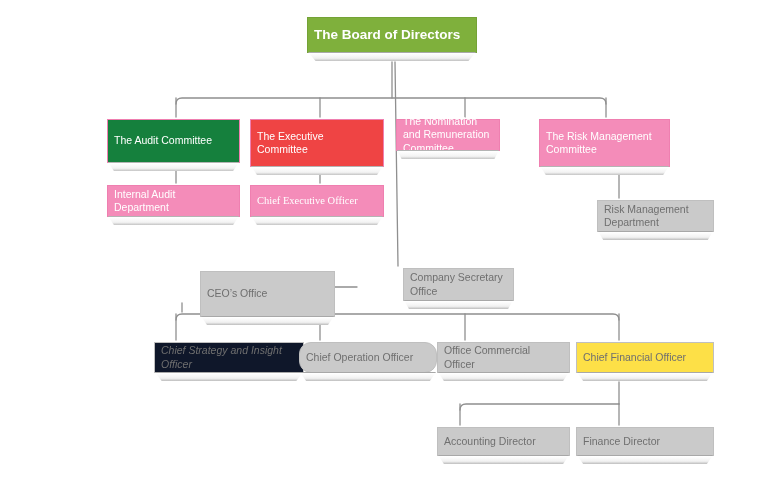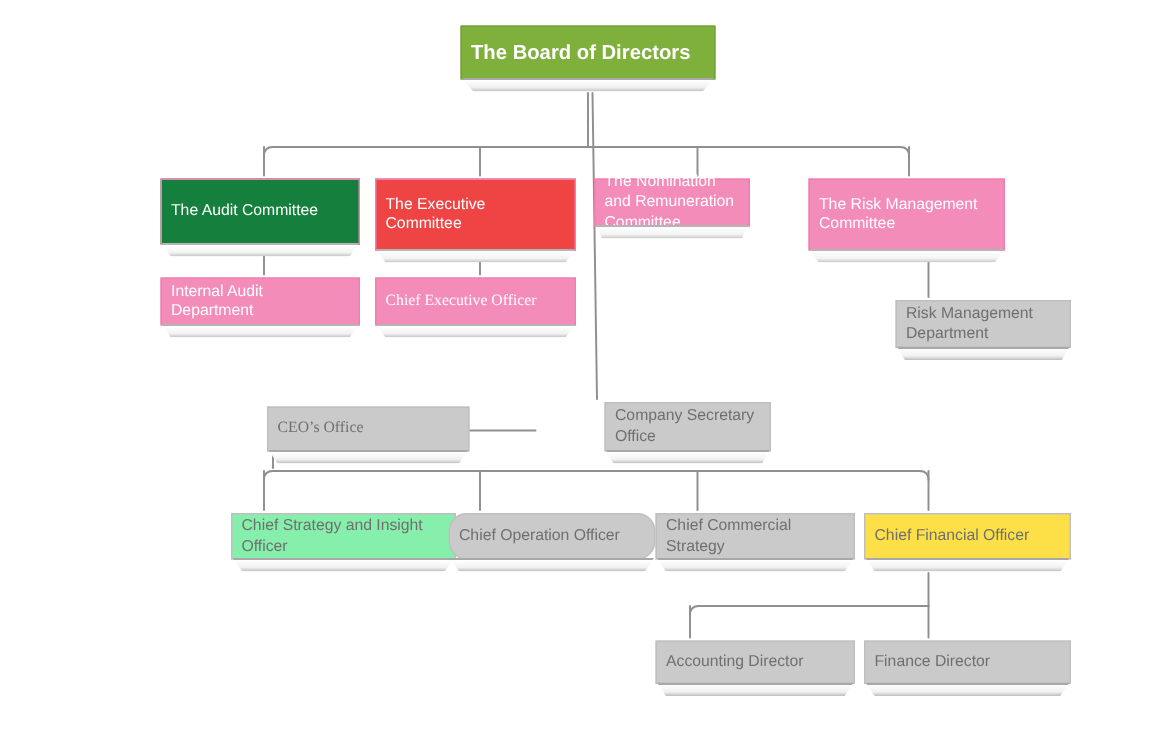--- a/index.html
+++ b/index.html
@@ -148,38 +148,38 @@
   </div>
 
   <div class="node pink" style="left: 250px; top: 185px; width: 134px; height: 32px; background: rgb(244, 140, 185); font-family: Liberation Serif, serif;">
     <span class="node-label">Chief Executive Officer</span>
   </div>
 
   <div class="node grey" style="left: 553px; top: 200px; width: 117px; height: 32px; background: rgb(202, 202, 202);">
     <span class="node-label">Risk Management Department</span>
   </div>
 
-  <div class="node grey" style="left: 134px; top: 271px; width: 135px; height: 30px; background: rgb(202, 202, 202); font-family: Liberation Serif, serif;">
+  <div class="node grey" style="left: 156px; top: 271px; width: 135px; height: 46px; background: rgb(202, 202, 202);">
     <span class="node-label">CEO’s Office</span>
   </div>
 
   <div class="node grey" style="left: 359px; top: 268px; width: 111px; height: 33px; background: rgb(202, 202, 202);">
     <span class="node-label">Company Secretary Office</span>
   </div>
 
-  <div class="node grey" style="left: 110px; top: 342px; width: 150px; height: 31px; background: #86efac;">
+  <div class="node grey" style="left: 110px; top: 342px; width: 150px; height: 31px; background: #0f172a; font-style: italic;">
     <span class="node-label">Chief Strategy and Insight Officer</span>
   </div>
 
   <div class="node grey" style="left: 255px; top: 342px; width: 138px; height: 31px; background: rgb(202, 202, 202); border-radius: 12px;">
     <span class="node-label">Chief Operation Officer</span>
   </div>
 
   <div class="node grey" style="left: 393px; top: 342px; width: 133px; height: 31px; background: rgb(202, 202, 202);">
-    <span class="node-label">Chief Commercial Strategy</span>
+    <span class="node-label">Office Commercial Officer</span>
   </div>
 
   <div class="node grey" style="left: 532px; top: 342px; width: 138px; height: 31px; background: #fde047;">
     <span class="node-label">Chief Financial Officer</span>
   </div>
 
   <div class="node grey" style="left: 393px; top: 427px; width: 133px; height: 29px; background: rgb(202, 202, 202);">
     <span class="node-label">Accounting Director</span>
   </div>
 

